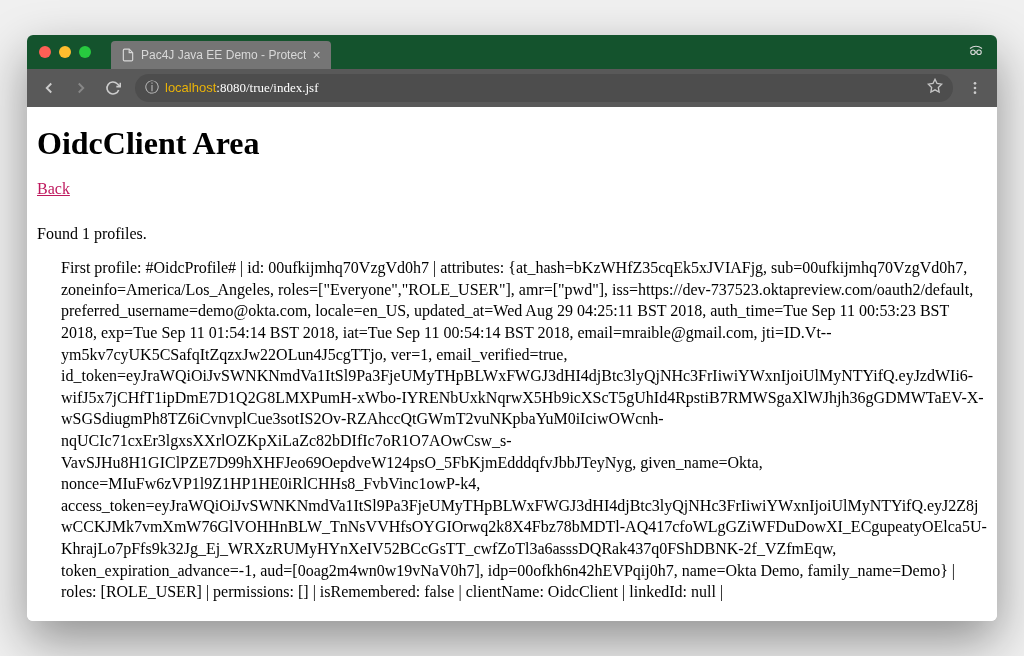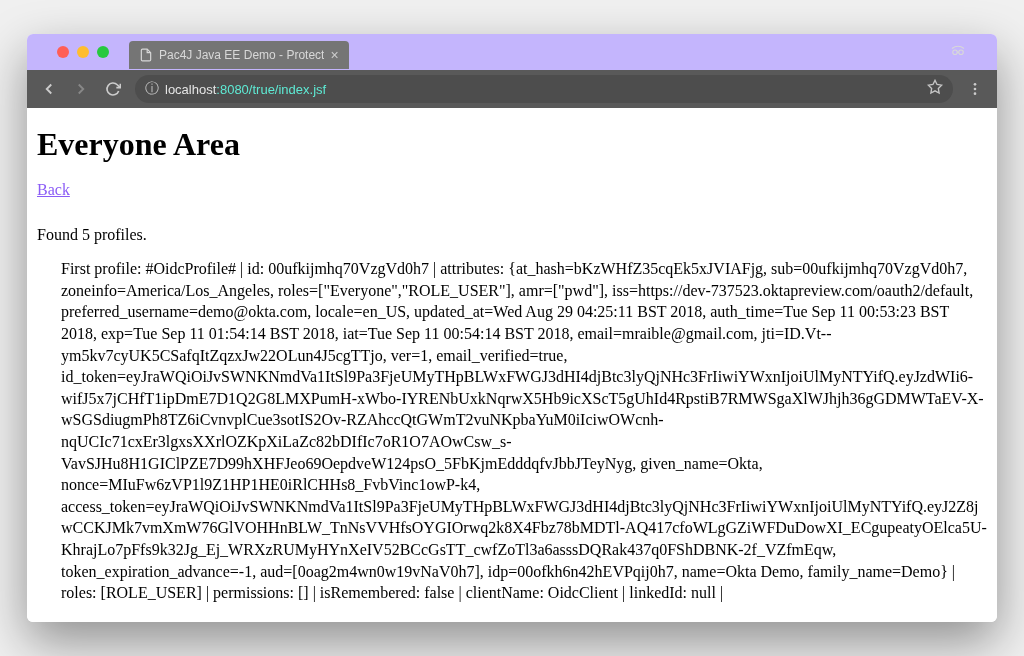--- a/index.html
+++ b/index.html
@@ -16,24 +16,24 @@
       min-height: 100vh;
     }
     .browser-window {
       width: 970px;
       background: #fff;
       border-radius: 6px;
       box-shadow: 0 20px 50px rgba(0,0,0,0.4);
       overflow: hidden;
     }
     .titlebar {
-      background: #c4b5fd;
-      display: flex;
-      align-items: center;
-      padding: 18px;
+      background: #14532d;
+      display: flex;
+      align-items: center;
+      padding: 0;
       height: 34px;
       position: relative;
     }
     .traffic-lights {
       display: flex;
       gap: 8px;
       padding-left: 12px;
       align-items: center;
     }
     .traffic-light {
@@ -117,24 +117,25 @@
       font-size: 14px;
     }
     .url {
       color: #bdbdbd;
       font-size: 13px;
       flex: 1;
       white-space: nowrap;
       overflow: hidden;
     }
     .url .host {
-      color: #e5e5e5;
+      color: #eab308;
     }
     .url .port, .url .path {
-      color: #5eead4;
+      color: #ffffff;
+      font-family: Liberation Serif, serif;
     }
     .star-icon {
       color: #c5c5c5;
     }
     .menu-btn {
       width: 28px;
       height: 28px;
       display: flex;
       align-items: center;
       justify-content: center;
@@ -147,21 +148,21 @@
       color: #000;
       font-size: 16px;
       min-height: 500px;
     }
     .page-content h1 {
       font-size: 32px;
       font-weight: bold;
       margin-bottom: 18px;
     }
     .back-link {
-      color: #8b5cf6;
+      color: #be185d;
       text-decoration: underline;
       display: inline-block;
       margin-bottom: 27px;
     }
     .profiles-found {
       margin-bottom: 14px;
     }
     .profile-dump {
       word-wrap: break-word;
       overflow-wrap: break-word;
@@ -230,18 +231,18 @@
     <div class="menu-btn">
       <svg width="16" height="16" viewBox="0 0 24 24" fill="currentColor">
         <circle cx="12" cy="5" r="2"></circle>
         <circle cx="12" cy="12" r="2"></circle>
         <circle cx="12" cy="19" r="2"></circle>
       </svg>
     </div>
   </div>
 
   <div class="page-content">
-    <h1>Everyone Area</h1>
+    <h1>OidcClient Area</h1>
     <a href="#" class="back-link">Back</a>
-    <div class="profiles-found">Found 5 profiles.</div>
+    <div class="profiles-found">Found 1 profiles.</div>
     <div class="profile-dump">First profile: #OidcProfile# | id: 00ufkijmhq70VzgVd0h7 | attributes: {at_hash=bKzWHfZ35cqEk5xJVIAFjg, sub=00ufkijmhq70VzgVd0h7, zoneinfo=America/Los_Angeles, roles=["Everyone","ROLE_USER"], amr=["pwd"], iss=https://dev-737523.oktapreview.com/oauth2/default, preferred_username=demo@okta.com, locale=en_US, updated_at=Wed Aug 29 04:25:11 BST 2018, auth_time=Tue Sep 11 00:53:23 BST 2018, exp=Tue Sep 11 01:54:14 BST 2018, iat=Tue Sep 11 00:54:14 BST 2018, email=mraible@gmail.com, jti=ID.Vt--ym5kv7cyUK5CSafqItZqzxJw22OLun4J5cgTTjo, ver=1, email_verified=true, id_token=eyJraWQiOiJvSWNKNmdVa1ItSl9Pa3FjeUMyTHpBLWxFWGJ3dHI4djBtc3lyQjNHc3FrIiwiYWxnIjoiUlMyNTYifQ.eyJzdWIi6-wifJ5x7jCHfT1ipDmE7D1Q2G8LMXPumH-xWbo-IYRENbUxkNqrwX5Hb9icXScT5gUhId4RpstiB7RMWSgaXlWJhjh36gGDMWTaEV-X-wSGSdiugmPh8TZ6iCvnvplCue3sotIS2Ov-RZAhccQtGWmT2vuNKpbaYuM0iIciwOWcnh-nqUCIc71cxEr3lgxsXXrlOZKpXiLaZc82bDIfIc7oR1O7AOwCsw_s-VavSJHu8H1GIClPZE7D99hXHFJeo69OepdveW124psO_5FbKjmEdddqfvJbbJTeyNyg, given_name=Okta, nonce=MIuFw6zVP1l9Z1HP1HE0iRlCHHs8_FvbVinc1owP-k4, access_token=eyJraWQiOiJvSWNKNmdVa1ItSl9Pa3FjeUMyTHpBLWxFWGJ3dHI4djBtc3lyQjNHc3FrIiwiYWxnIjoiUlMyNTYifQ.eyJ2Z8jwCCKJMk7vmXmW76GlVOHHnBLW_TnNsVVHfsOYGIOrwq2k8X4Fbz78bMDTl-AQ417cfoWLgGZiWFDuDowXI_ECgupeatyOElca5U-KhrajLo7pFfs9k32Jg_Ej_WRXzRUMyHYnXeIV52BCcGsTT_cwfZoTl3a6asssDQRak437q0FShDBNK-2f_VZfmEqw, token_expiration_advance=-1, aud=[0oag2m4wn0w19vNaV0h7], idp=00ofkh6n42hEVPqij0h7, name=Okta Demo, family_name=Demo} | roles: [ROLE_USER] | permissions: [] | isRemembered: false | clientName: OidcClient | linkedId: null |</div>
   </div>
 </div>
 
 </body></html>

